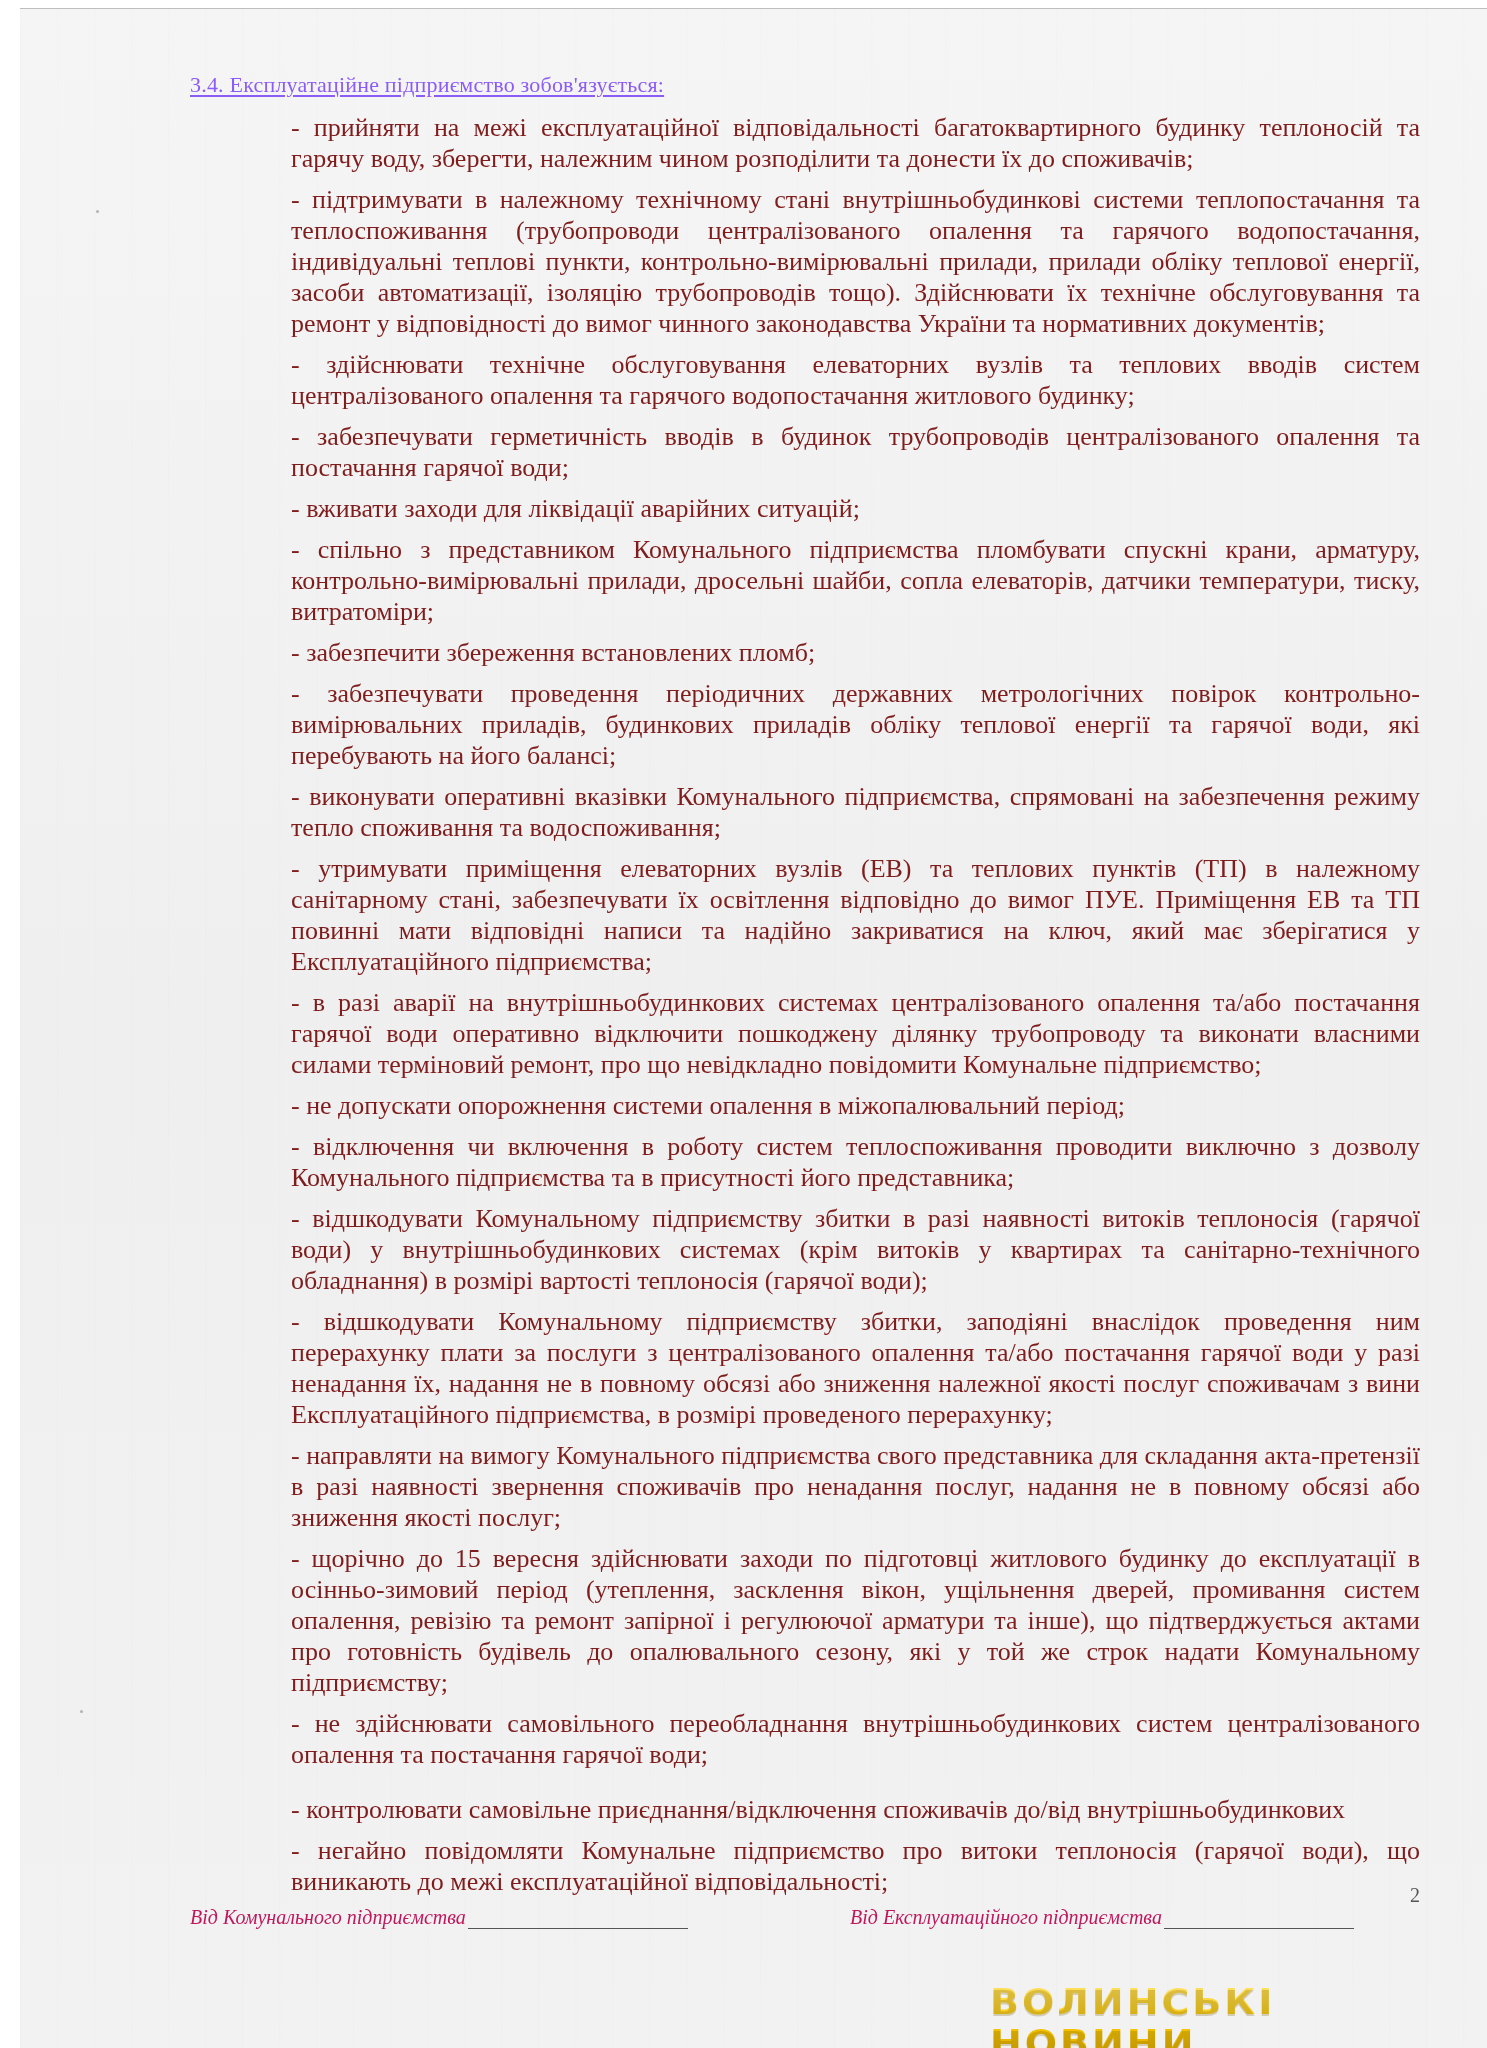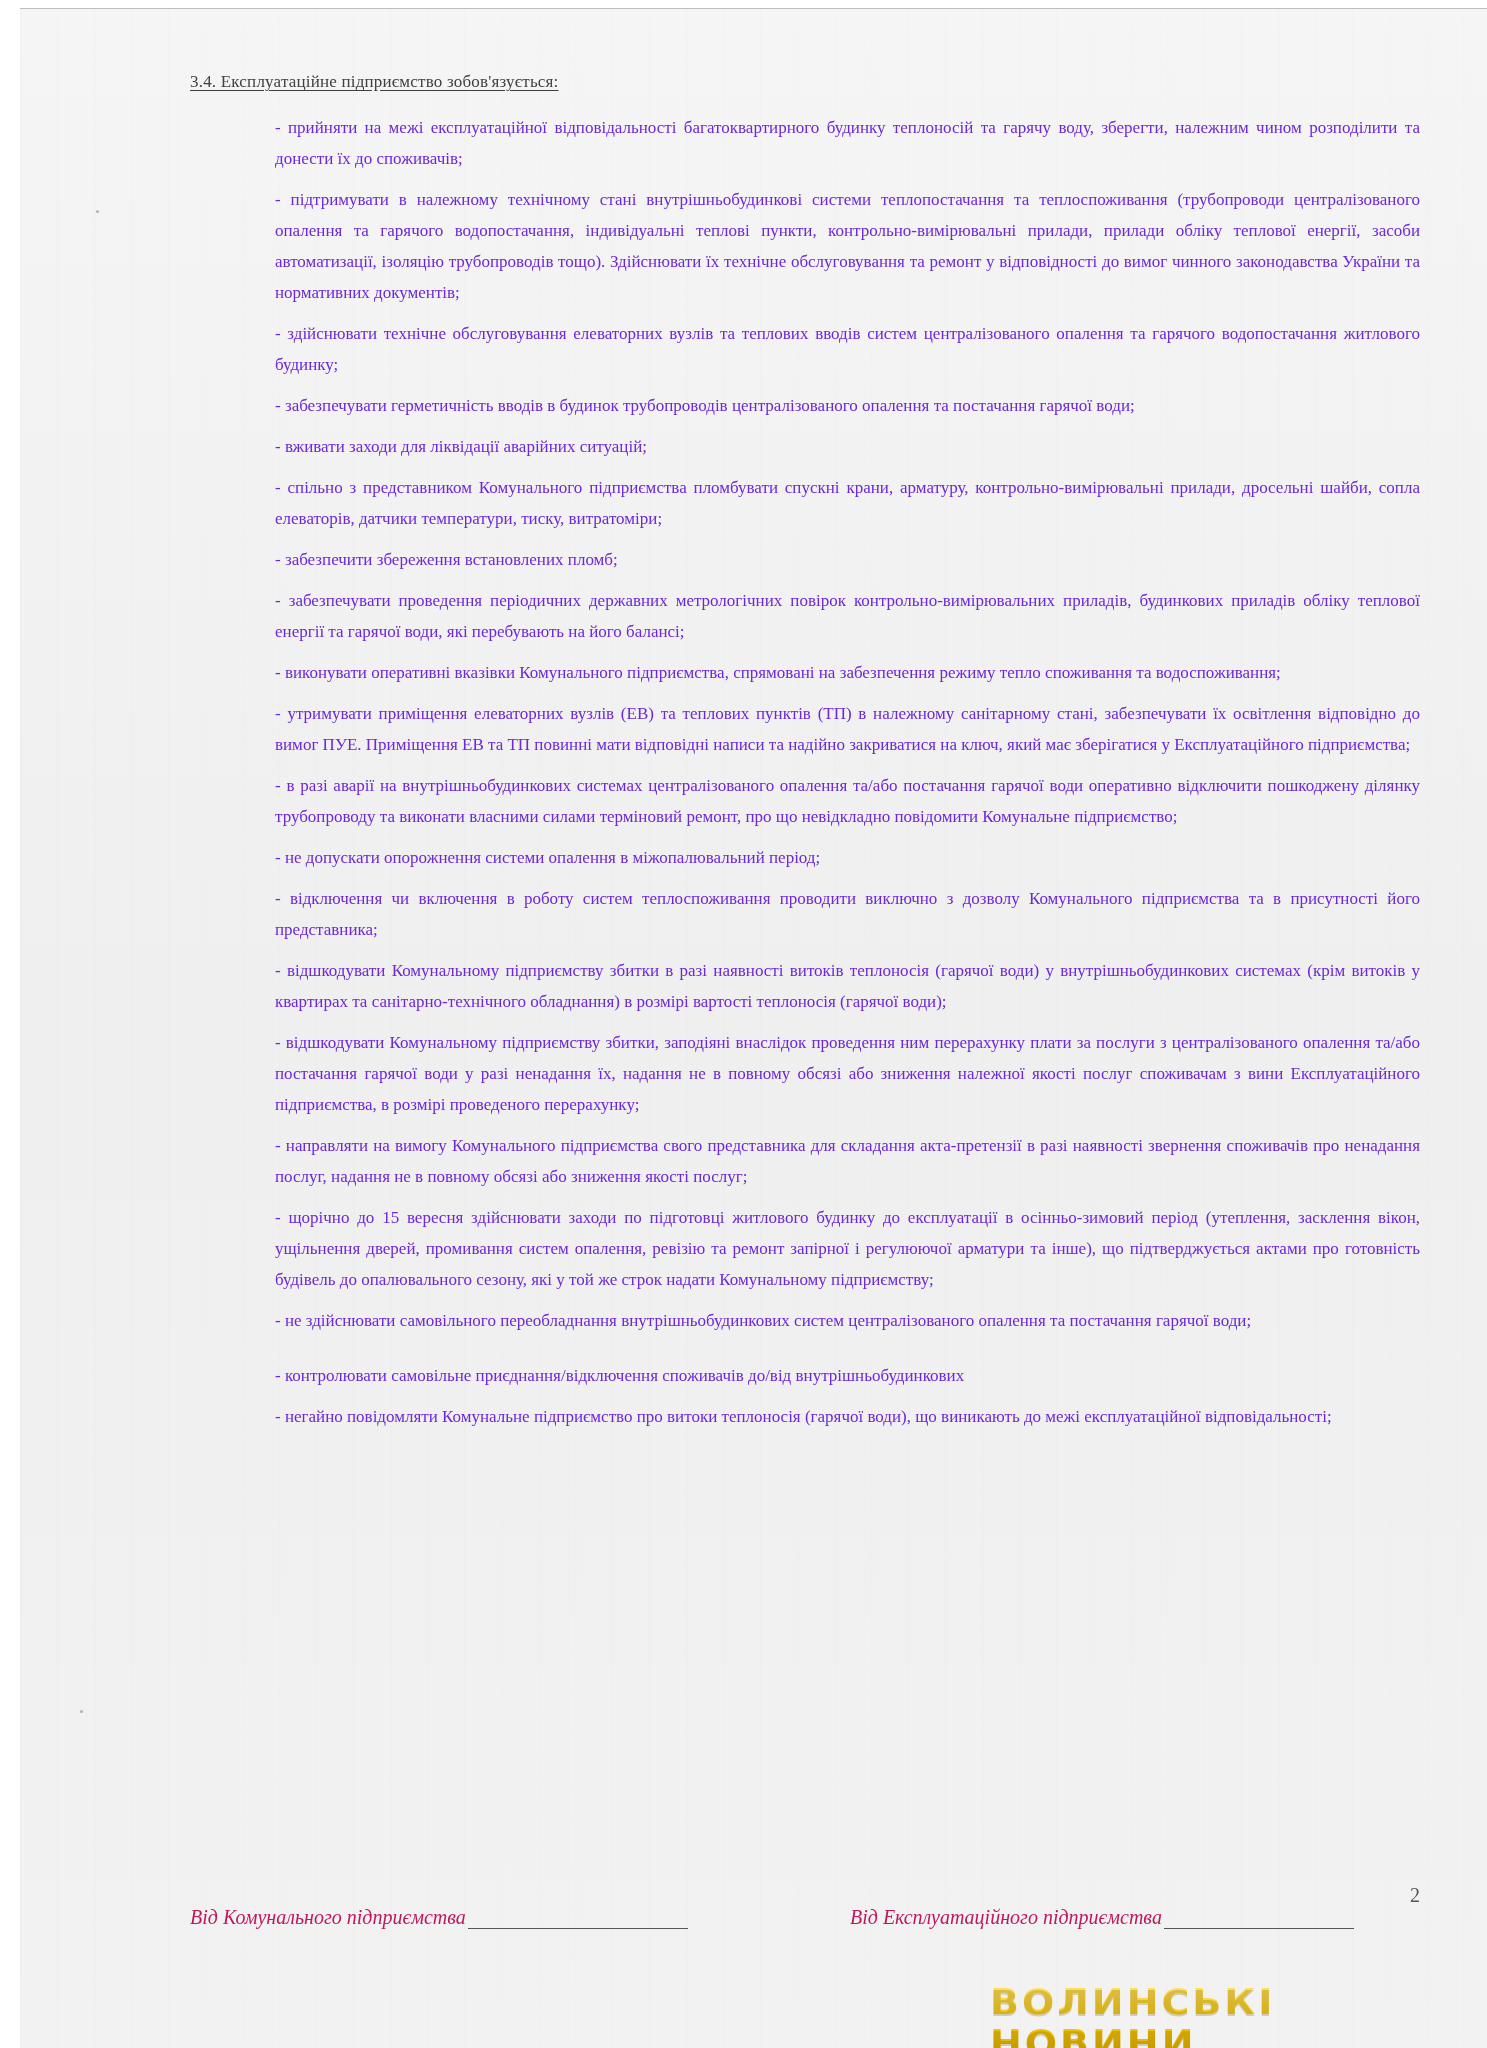--- a/index.html
+++ b/index.html
@@ -32,38 +32,38 @@
       top: 0;
       width: 1487px;
       height: 2048px;
       font-family: "Liberation Serif", "DejaVu Serif", serif;
       color: #2a2a2a;
     }
     .section-heading {
       position: absolute;
       left: 190px;
       top: 72px;
-      font-size: 17px;
+      font-size: 22px;
       letter-spacing: 0.2px;
-      color: #404040;
+      color: #8b5cf6;
       text-decoration: underline;
       text-underline-offset: 3px;
     }
     .clauses {
       position: absolute;
       left: 275px;
       top: 112px;
       width: 1145px;
     }
     .clause {
-      font-size: 17px;
+      font-size: 26px;
       line-height: 31px;
       text-align: justify;
-      margin: 0 0 10px 0;
-      color: #6d28d9;
+      margin: 0 0 10px 16px;
+      color: #7f1d1d;
     }
     .clause.gap-large { margin-top: 24px; }
     .page-number {
       position: absolute;
       left: 1410px;
       top: 1884px;
       font-size: 20px;
       color: #555;
     }
     .signature-row {

